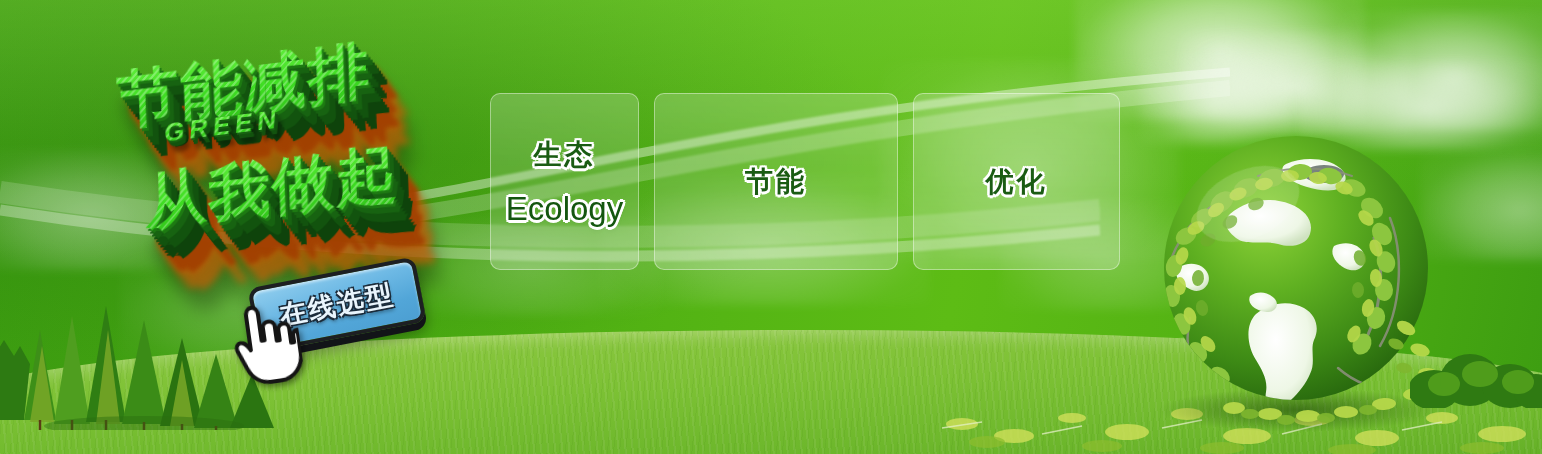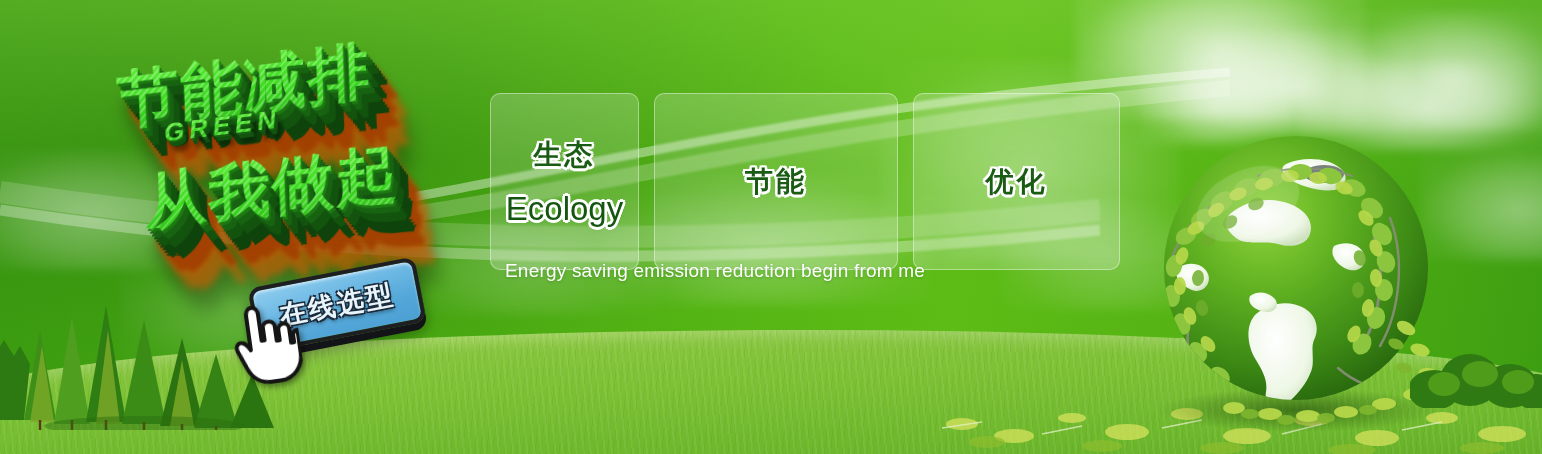--- a/index.html
+++ b/index.html
@@ -381,21 +381,20 @@
       <div class="card-en">Ecology</div>
     </div>
     <div class="card card-1">
       <div class="card-cn">节能</div>
     </div>
     <div class="card card-2">
       <div class="card-cn">优化</div>
     </div>
   </div>
 
-  <div class="tagline">Energy saving emission reduction begin from me</div>
 
   <div class="globe-wrap">
     <svg viewBox="0 0 330 322" width="330" height="322">
       <defs>
         <radialGradient id="gSphere" cx="38%" cy="30%" r="78%">
           <stop offset="0%" stop-color="#8fd43a"></stop>
           <stop offset="38%" stop-color="#5fb021"></stop>
           <stop offset="72%" stop-color="#3d8a15"></stop>
           <stop offset="100%" stop-color="#23610c"></stop>
         </radialGradient>

